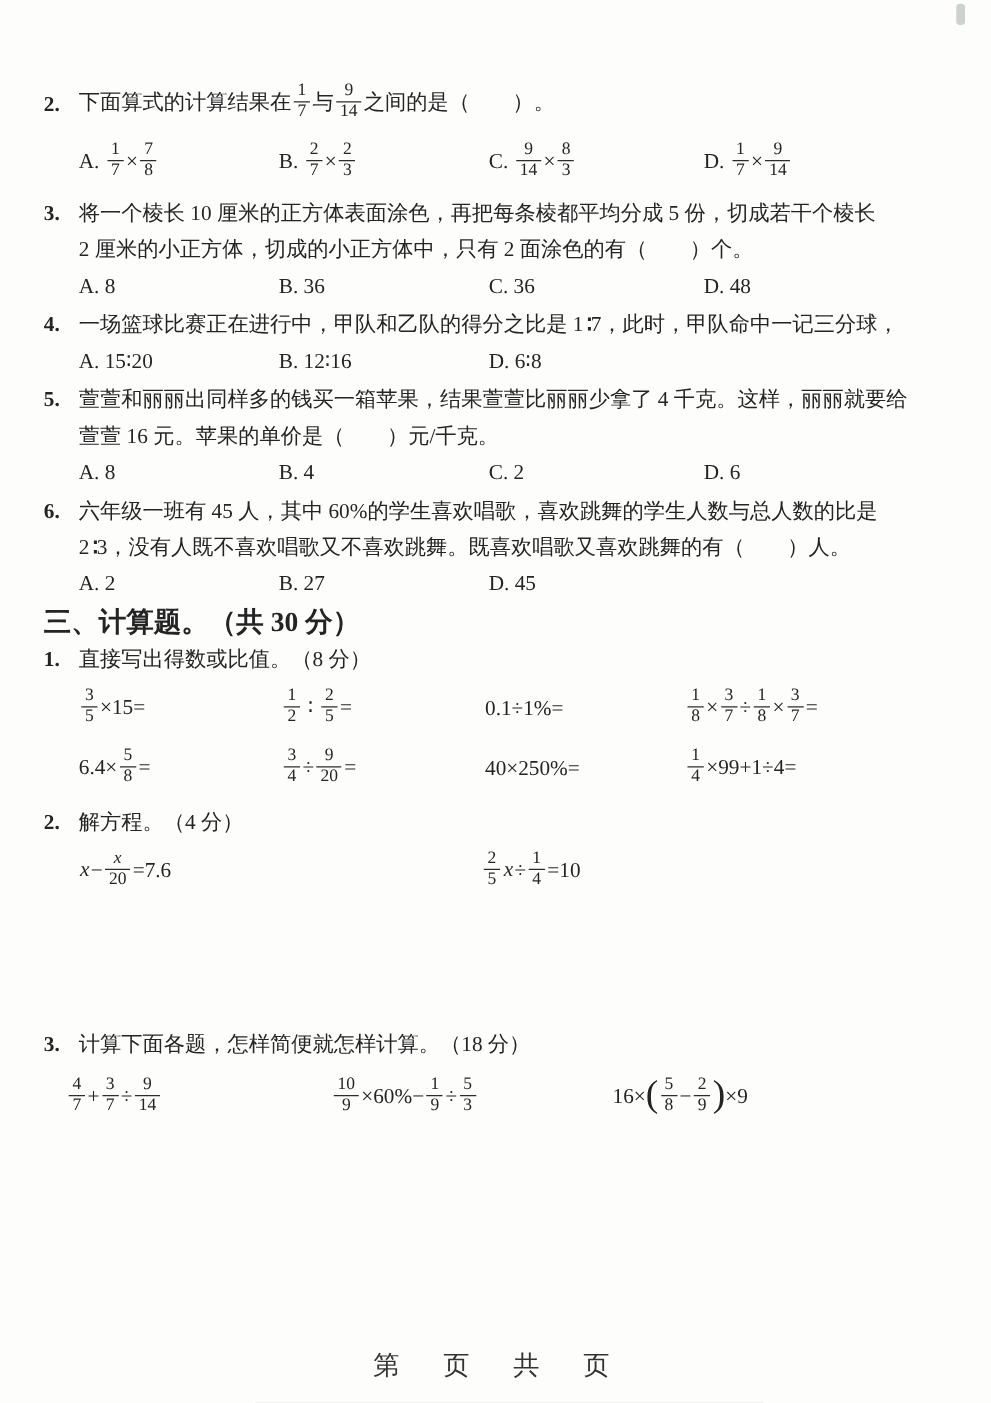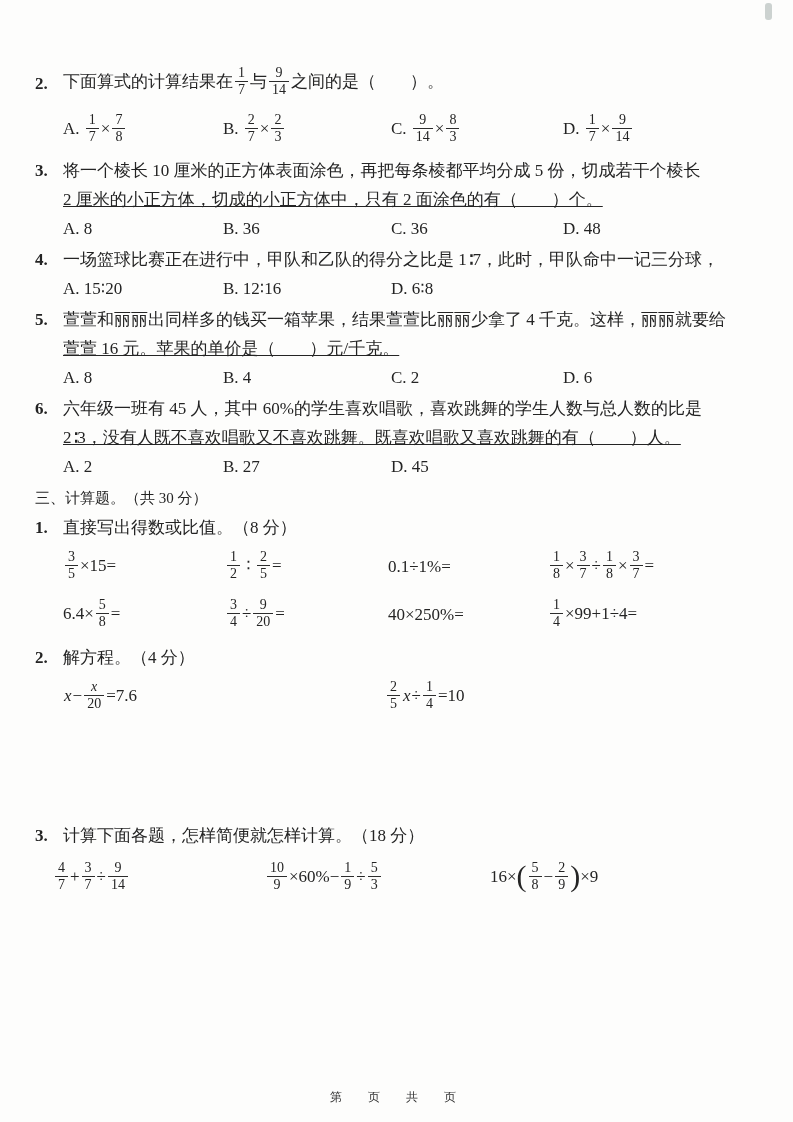--- a/index.html
+++ b/index.html
@@ -15,49 +15,49 @@
     padding:60px 50px 0 35px;
     overflow:hidden;
   }
   .scroll-thumb {
     position:absolute; top:3px; right:21px;
     width:7px; height:17px;
     background:#ccd2d0; border-radius:3px;
   }
   .qline { line-height:29px; }
   .qline.first { display:flex; }
-  .qline.cont { margin-left:28px;text-decoration:underline; }
+  .qline.cont { margin-left:28px; }
   .qnum { font-weight:bold; width:28px; flex:none; display:inline-block; }
   .question { margin-bottom:2px; }
   .opts { display:flex; margin-left:28px; line-height:29px; }
   .opt { flex:none; }
   .optA { width:160px; } .optB { width:168px; } .optC { width:172px; } .optD { flex:1; }
   .tallline { min-height:46px; align-items:center; }
   .opts.tall { min-height:48px; align-items:center; }
   
   .frac { display:inline-block; vertical-align:middle; text-align:center; margin:0 2px; transform:translateY(-2px); }
   .frac .fn { display:block; font-size:14px; line-height:16px; padding:0 3px; border-bottom:1px solid #2c2c2c; }
   .frac .fd { display:block; font-size:14px; line-height:16px; padding:0 3px; }
   .var { font-style:italic; padding:0 1px; }
   .bigp { display:inline-block; font-size:30px; line-height:0; vertical-align:middle; transform:translateY(-2px); font-weight:400; }
   
-  .sec-title { font-weight:normal; line-height:30px; margin-top:2px; font-size:15px; }
+  .sec-title { font-weight:bold; line-height:30px; margin-top:2px; font-size:22px; }
   .sub-title { display:flex; line-height:30px; }
   
   .calc-row { display:flex; margin-left:28px; min-height:48px; align-items:center; }
   .c1 { width:162px; flex:none; } .c2 { width:163px; flex:none; }
   .c3 { width:160px; flex:none; } .c4 { flex:1; }
   .eq-row { display:flex; margin-left:28px; min-height:48px; align-items:center; }
   .eq1 { width:322px; flex:none; } .eq2 { flex:1; }
   .spacer { height:100px; }
   .expr-row { display:flex; margin-left:18px; min-height:54px; align-items:center; }
   .e1 { width:212px; flex:none; } .e2 { width:225px; flex:none; } .e3 { flex:1; }
   .footer {
     position:absolute; bottom:16px; left:0; right:0;
-    text-align:center; font-size:12px; letter-spacing:7px; color:#333;
+    text-align:center; font-size:21px; letter-spacing:7px; color:#333;
     font-family:"Liberation Sans","DejaVu Sans",sans-serif;
   }
 </style>
 </head>
 <body>
 
 <div class="page">
 
   <div class="scroll-thumb"></div>
 

